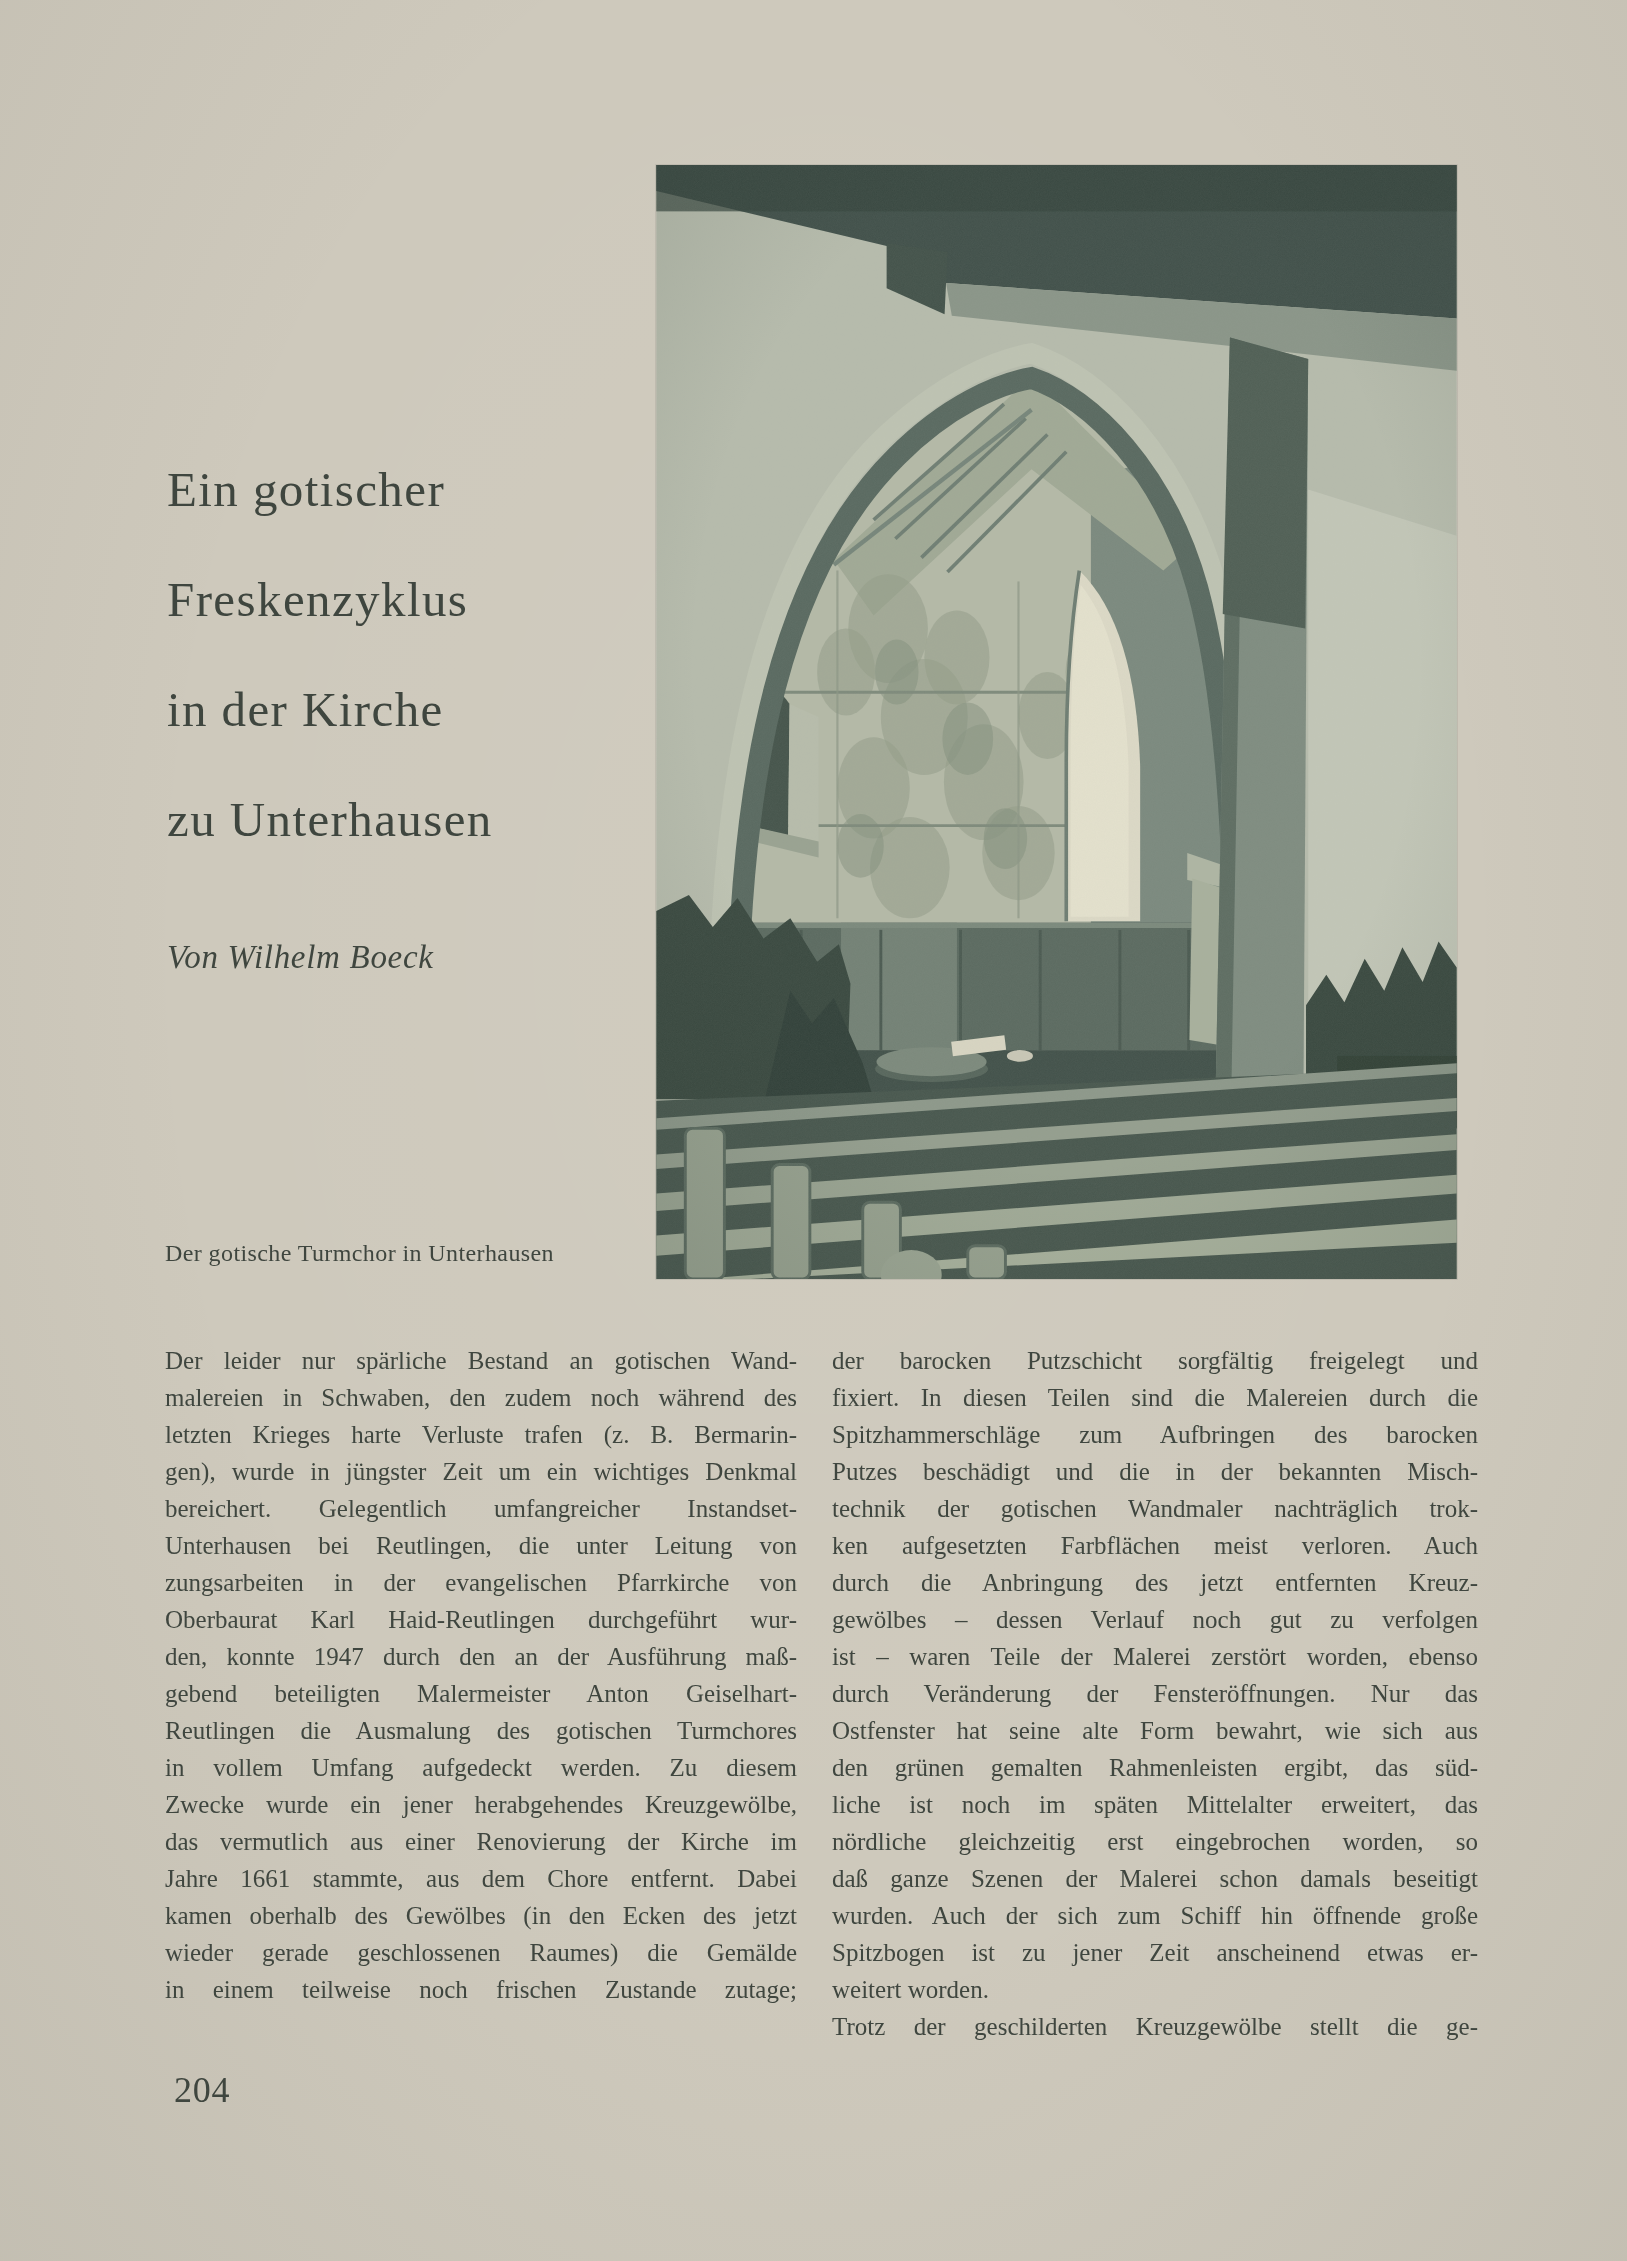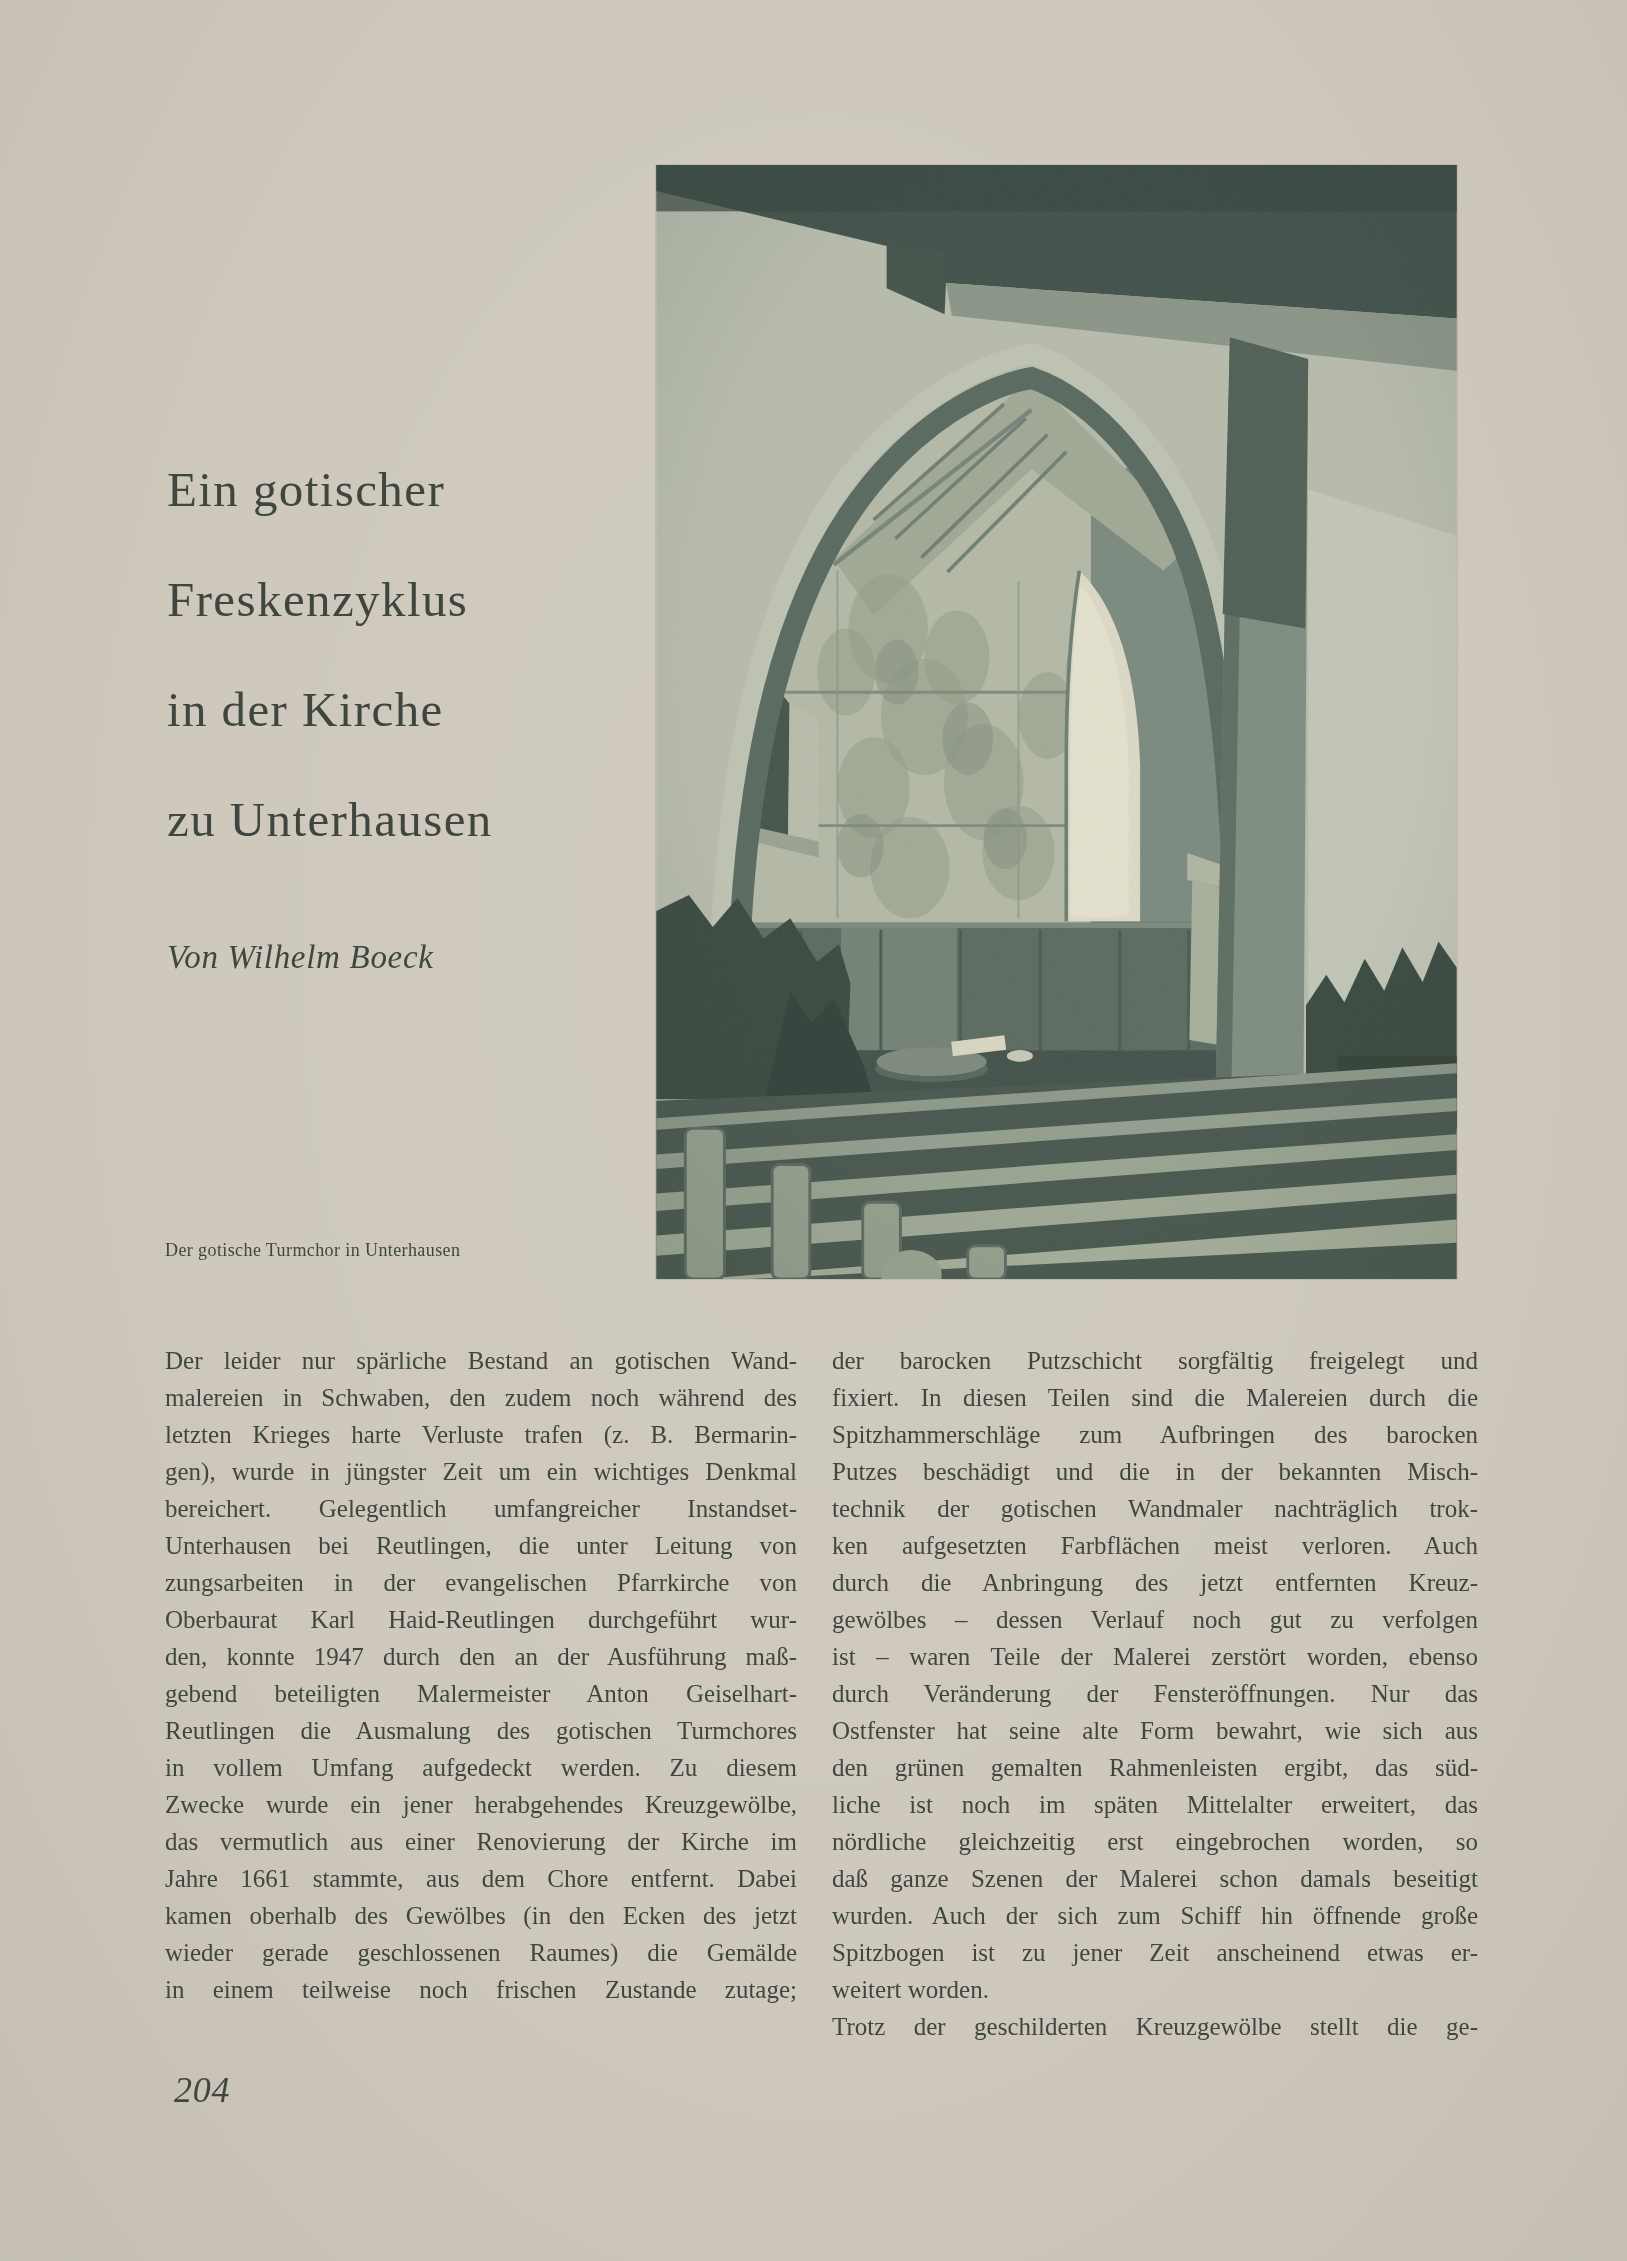--- a/index.html
+++ b/index.html
@@ -30,39 +30,39 @@
     white-space: nowrap;
   }
   .photo {
     position: absolute; left: 656px; top: 165px;
     width: 801px; height: 1114px;
     box-shadow: 0 0 0 0.7px rgba(60,70,60,0.15);
   }
   .photo svg { display: block; width: 100%; height: 100%; }
   .caption {
     position: absolute; left: 165px; top: 1240px;
-    font-size: 18px; letter-spacing: 0.4px;
+    font-size: 24px; letter-spacing: 0.4px;
     white-space: nowrap;
   }
   .col {
     position: absolute; top: 1342px;
     font-size: 25px;
   }
   .col-left  { left: 165px;  width: 632px; }
   .col-right { left: 832px; width: 646px; }
   .bline {
     height: 37px; line-height: 37px;
     text-align: justify; text-align-last: justify;
     white-space: nowrap; 
     overflow: visible;
   }
   .bline.no-just { text-align-last: left; }
   .pageno {
     position: absolute; left: 174px; top: 2069px;
-    font-size: 36px; letter-spacing: 0.7px; font-style: italic;
+    font-size: 36px; letter-spacing: 0.7px;
   }
 </style>
 </head>
 <body>
 
 <div class="page">
 
   <div class="title-block">
     <div class="t-line">Ein gotischer</div>
     <div class="t-line">Freskenzyklus</div>

